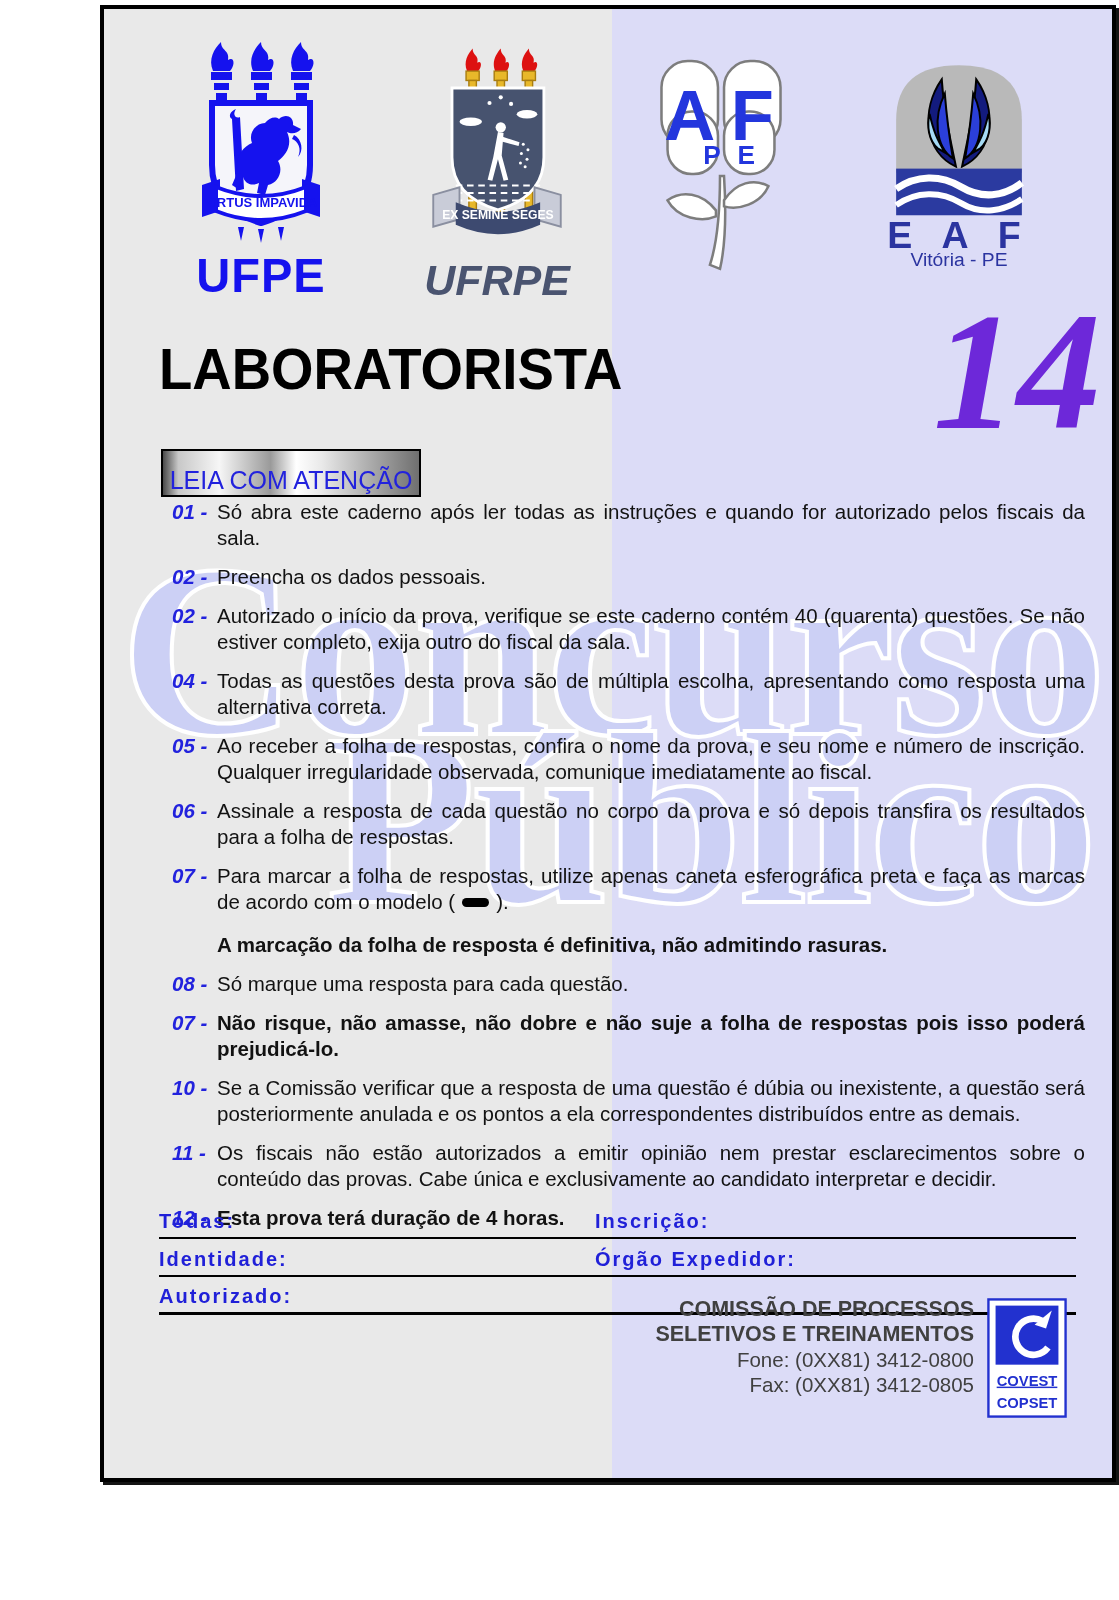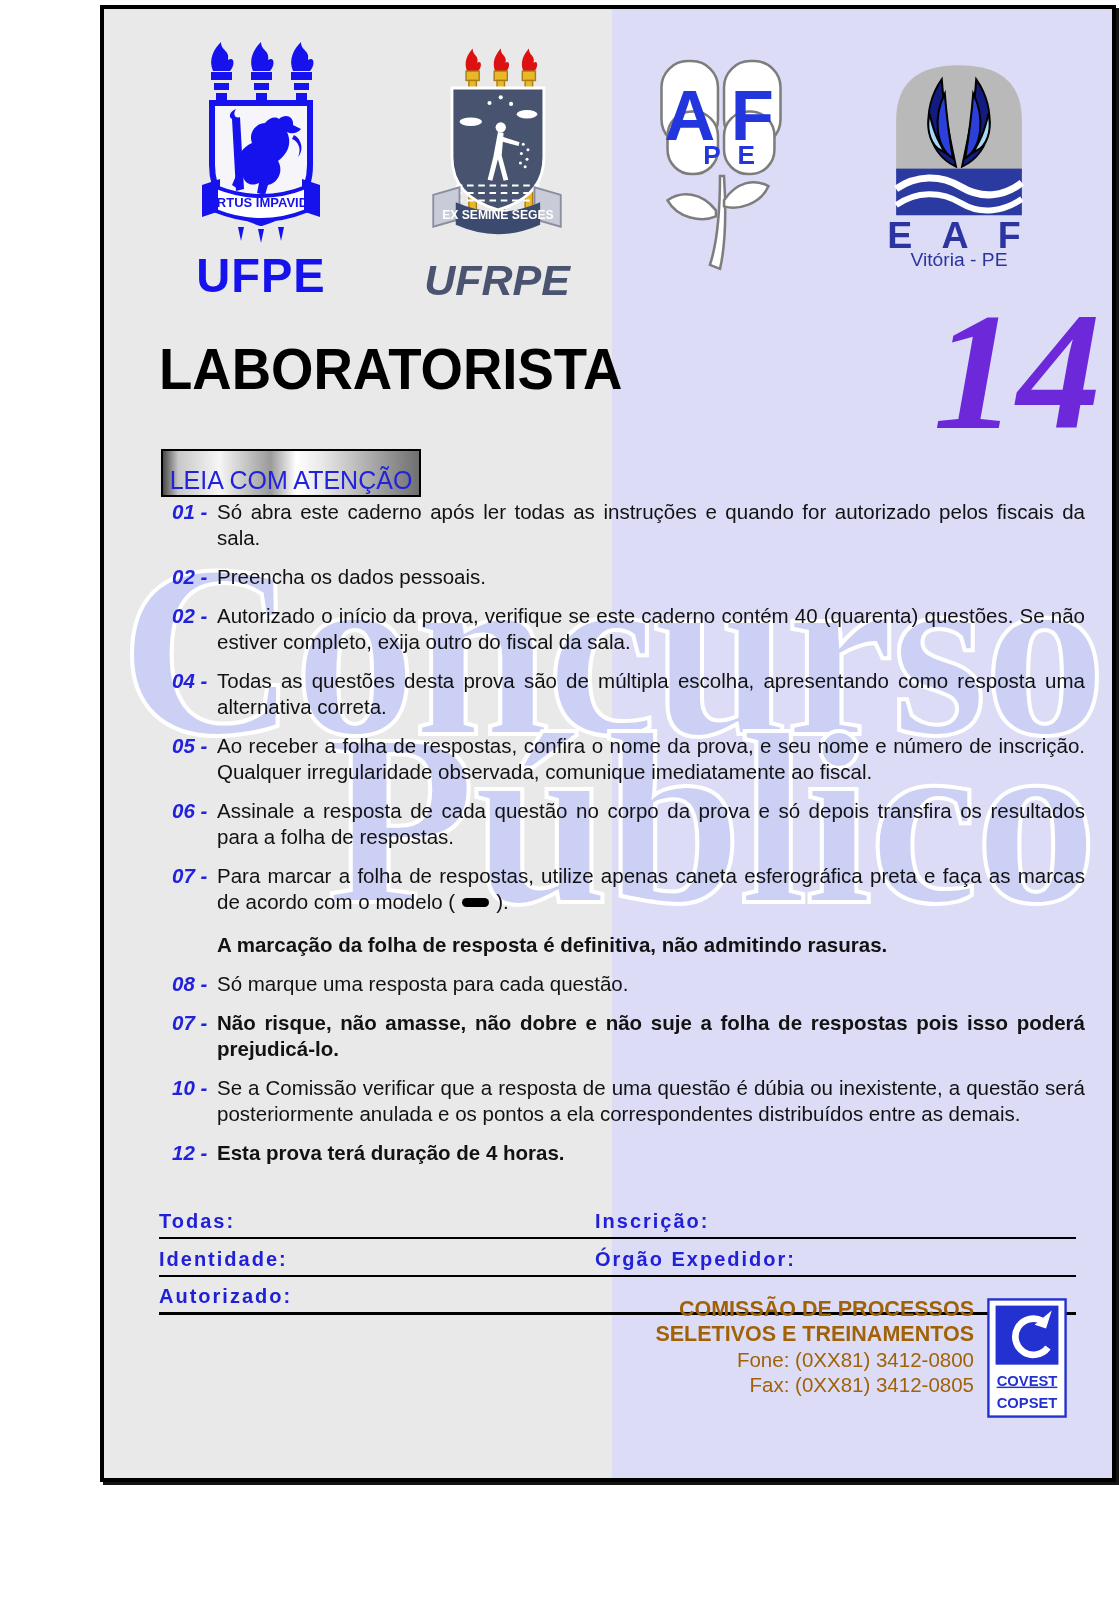--- a/index.html
+++ b/index.html
@@ -62,21 +62,21 @@
   .form{position:absolute;z-index:2;left:55px;top:1192px;width:917px;}
   .frow{position:relative;height:36px;border-bottom:2px solid #000;}
   .frow.last{border-bottom:3px solid #000;height:35px;}
   .flabel{
     position:absolute;bottom:4px;font-size:20px;font-weight:bold;
     color:#2020d8;letter-spacing:2px;white-space:nowrap;
   }
   .flabel.right-col{left:436px;}
   
   .footer{position:absolute;z-index:2;top:1288px;right:45px;display:flex;gap:13px;align-items:flex-start;}
-  .commission{text-align:right;color:#a16207;}
+  .commission{text-align:right;color:#404040;}
   .commission .c-bold{font-size:21.5px;font-weight:bold;line-height:25px;}
   .commission .c-reg{font-size:20.5px;line-height:25px;}
   .covest-box{width:80px;}
 </style>
 </head>
 <body>
 
 <div class="sheet">
   <div class="bg-right"></div>
 
@@ -259,20 +259,24 @@
         <div class="ibody">Só marque uma resposta para cada questão.</div>
       </div>
       <div class="irow bold">
         <span class="inum">07 -</span>
         <div class="ibody">Não risque, não amasse, não dobre e não suje a folha de respostas pois isso poderá prejudicá-lo.</div>
       </div>
       <div class="irow">
         <span class="inum">10 -</span>
         <div class="ibody">Se a Comissão verificar que a resposta de uma questão é dúbia ou inexistente, a questão será posteriormente anulada e os pontos a ela correspondentes distribuídos entre as demais.</div>
       </div>
+      <div class="irow">
+        <span class="inum">11 -</span>
+        <div class="ibody">Os fiscais não estão autorizados a emitir opinião nem prestar esclarecimentos sobre o conteúdo das provas. Cabe única e exclusivamente ao candidato interpretar e decidir.</div>
+      </div>
       <div class="irow bold">
         <span class="inum">12 -</span>
         <div class="ibody">Esta prova terá duração de 4 horas.</div>
       </div>
     </div>
 
   <div class="form">
     <div class="frow">
       <span class="flabel">Todas:</span>
       <span class="flabel right-col">Inscrição:</span>

